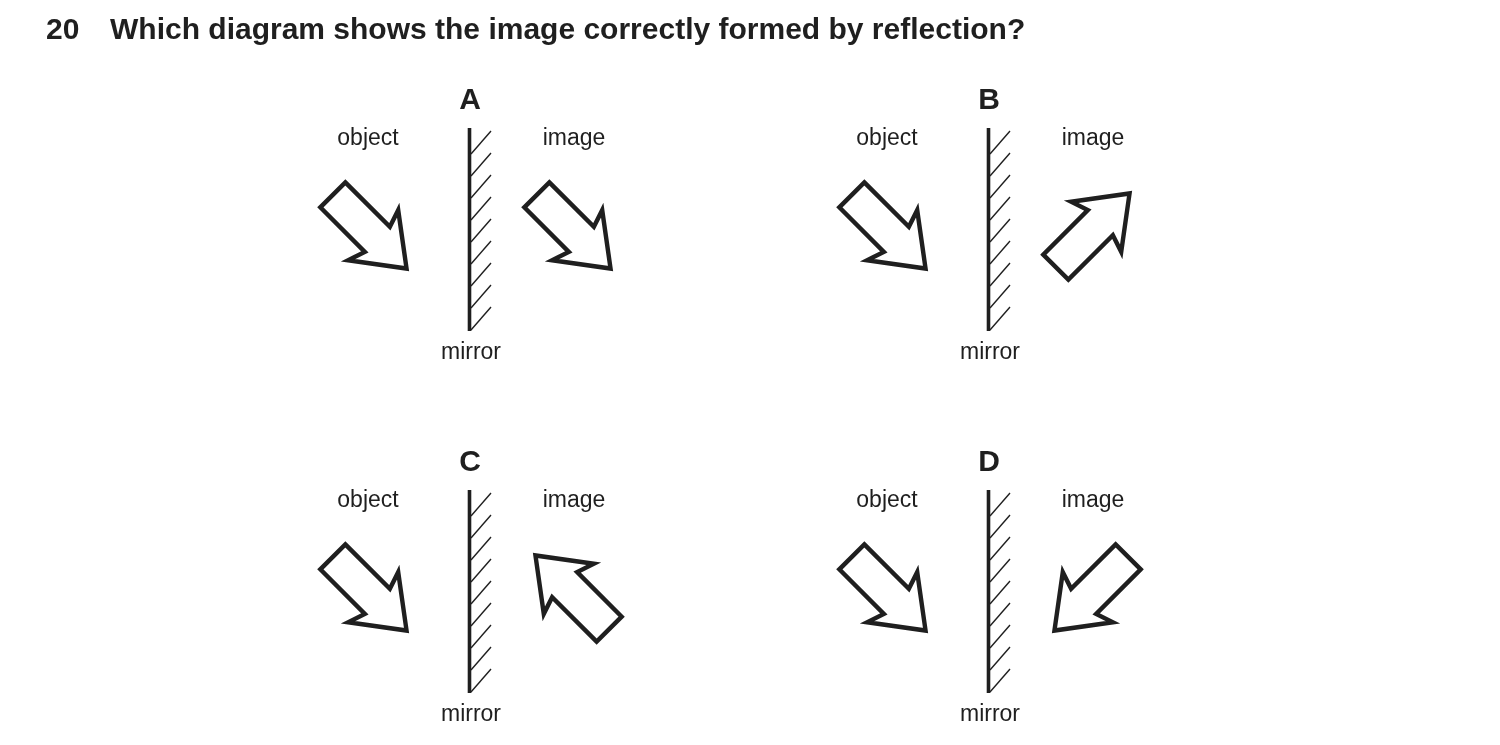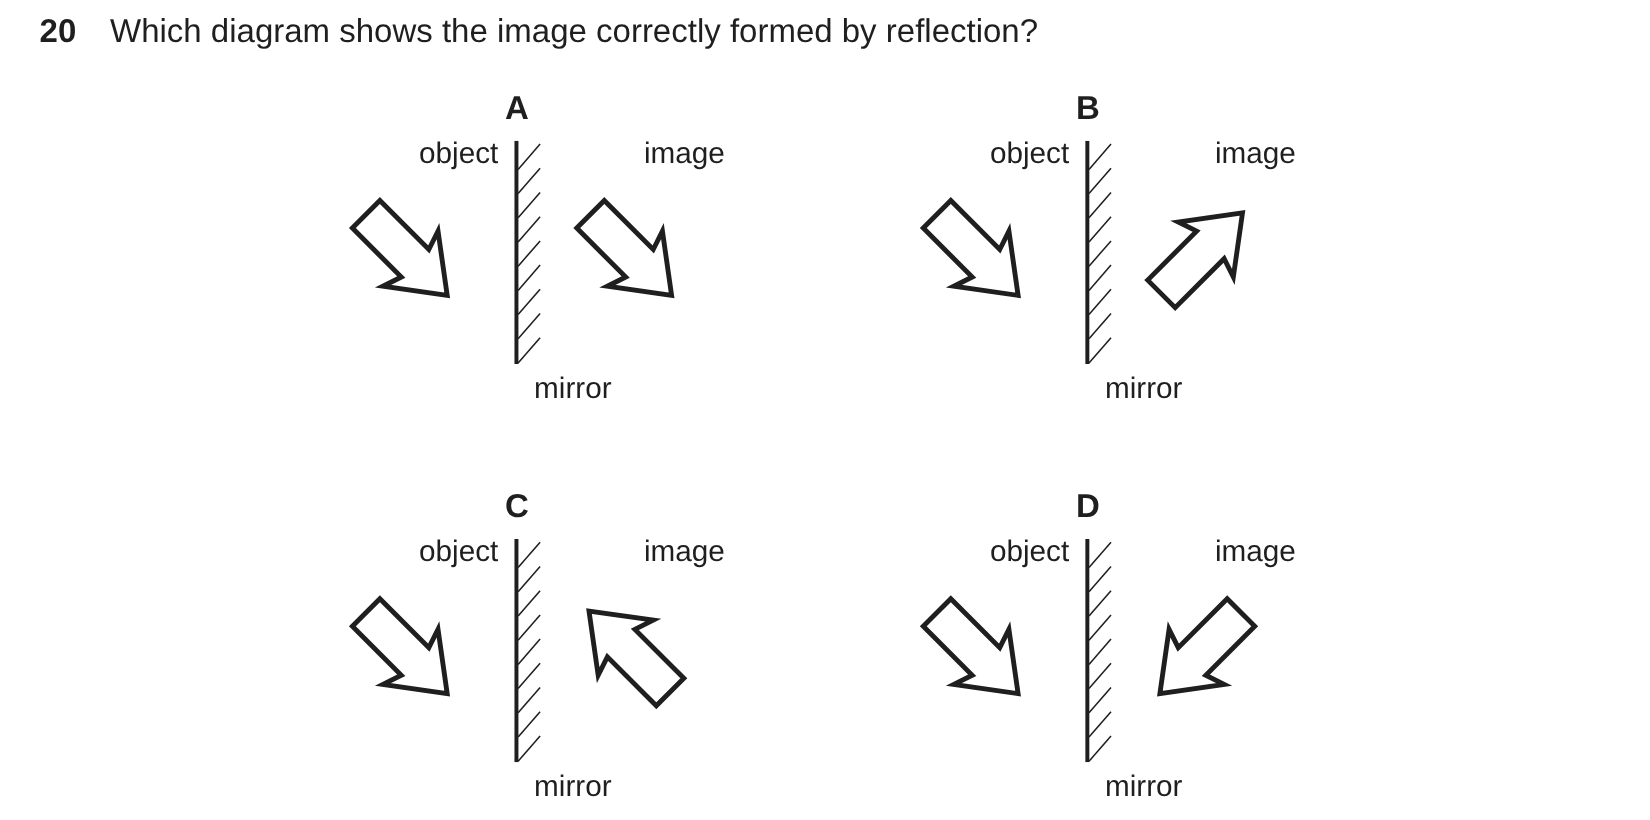--- a/index.html
+++ b/index.html
@@ -19,43 +19,44 @@
     position: absolute;
     left: 36px;
     top: 12px;
     display: flex;
     font-size: 30px;
     line-height: 1.1;
   }
   .question-number {
     font-weight: bold;
     width: 64px;
+    margin-left: 10px;
   }
   .question-text {
-    font-weight: normal;
+    font-weight: bold;
   }
   .diagram {
     position: absolute;
     width: 400px;
     height: 300px;
   }
   .diagram-letter {
     position: absolute;
     left: 0;
     right: 0;
     top: 2px;
     text-align: center;
     font-size: 30px;
     font-weight: bold;
   }
   .lbl {
     position: absolute;
-    font-size: 27px;
+    font-size: 23px;
     width: 170px;
-    text-align: right;
+    text-align: center;
     white-space: nowrap;
   }
   .object-lbl { left: 13px;  top: 44px; }
   .image-lbl  { left: 219px; top: 44px; }
   .mirror-lbl { left: 116px; top: 258px; }
   .mirror-holder {
     position: absolute;
     left: 197px;
     top: 48px;
     width: 34px;

